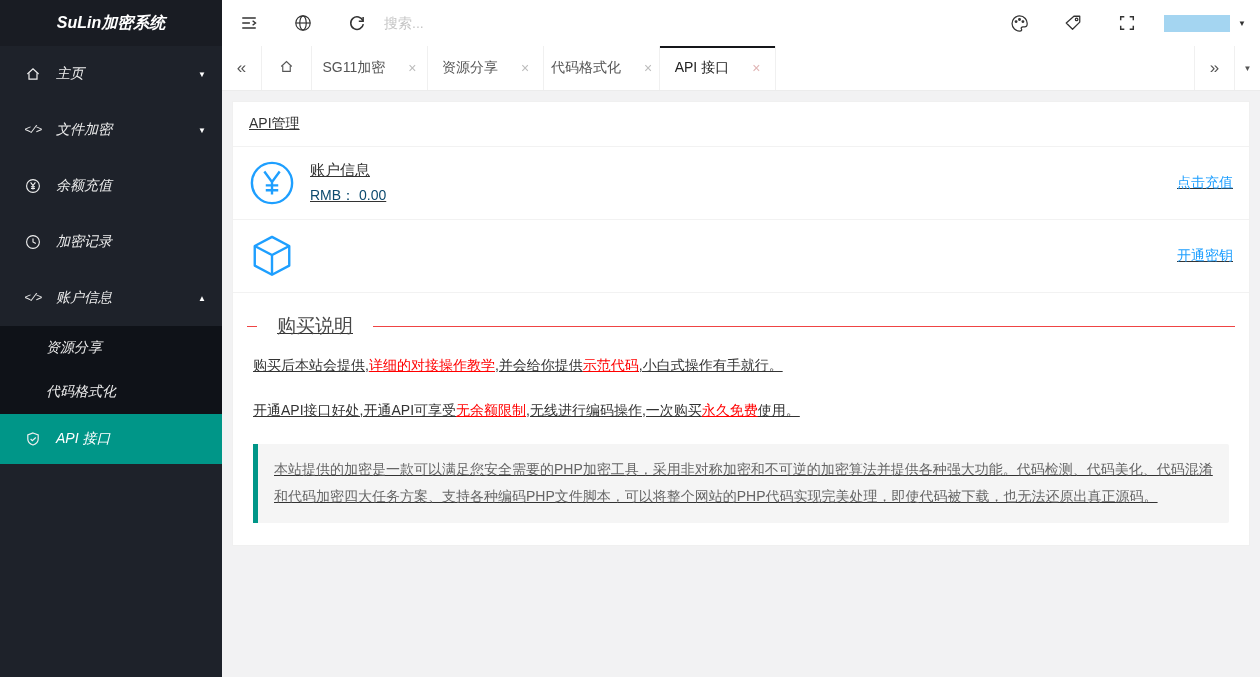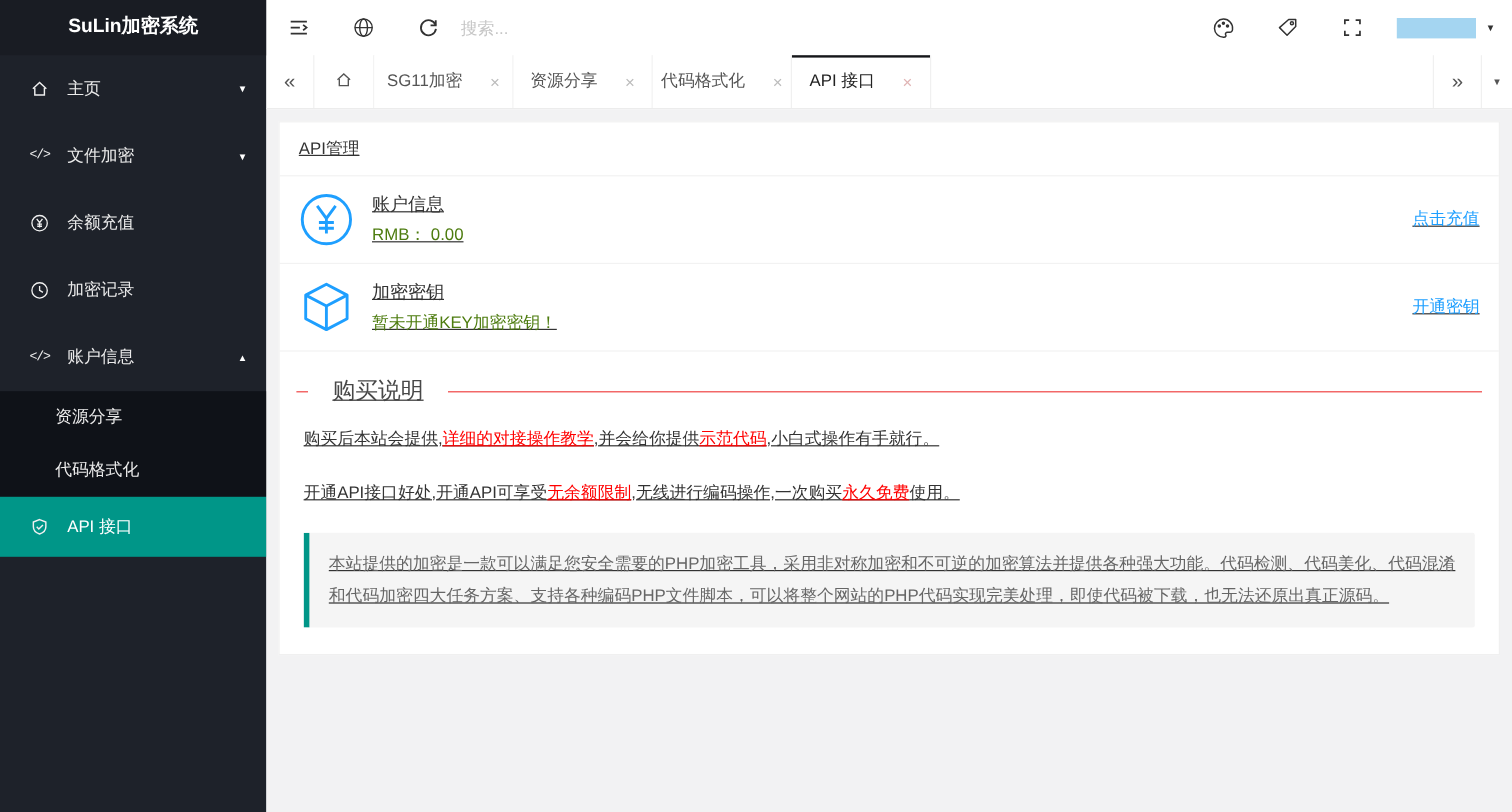--- a/index.html
+++ b/index.html
@@ -1,21 +1,21 @@
 <!DOCTYPE html>
 <html><head>
 <meta charset="utf-8">
 <style>
   * { margin:0; padding:0; box-sizing:border-box; }
   html,body { width:1260px; height:677px; }
   body { font-family:"Liberation Sans","DejaVu Sans",sans-serif; font-size:14px; color:#333; background:#fff; overflow:hidden; }
   .app { display:flex; width:1260px; height:677px; }
 
   
-  .sidebar { width:222px; flex-shrink:0; background:#1e222a; display:flex; flex-direction:column; }
+  .sidebar { width:222px; flex-shrink:0; background:#1e222a; display:flex; flex-direction:column;font-style:italic; }
   .logo { height:46px; line-height:46px; text-align:center; color:#fff; font-size:16px; font-weight:600; background:#191c23; }
   .menu-item { height:56px; display:flex; align-items:center; padding:0 16px 0 22px; color:#ececec; cursor:pointer; font-size:14px; }
   .menu-item .mi-icon { width:22px; margin-right:12px; display:inline-flex; justify-content:center; align-items:center; color:#f0f0f0; }
   .code-glyph { font-size:11px; letter-spacing:-1px; font-family:"Liberation Mono","DejaVu Sans Mono",monospace; }
   .menu-item .caret { margin-left:auto; font-size:8px; color:#fff; }
   .submenu { background:#0f1218; }
   .submenu .menu-item { height:44px; padding-left:46px; }
   .menu-item.active { background:#009688; height:50px; color:#fff; }
 
   
@@ -44,21 +44,21 @@
   .tabbar-right .tab-scroll { border-right:none; border-left:1px solid #f0f0f0; }
   .tabbar-right .menu-drop { font-size:8px; width:26px; }
 
   
   .content { flex:1; background:#f2f2f3; padding:10px; overflow:auto; }
   .card { background:#fff; border:1px solid #f0f0f0; padding-bottom:22px;text-decoration:underline; }
   .card-header { padding:13px 16px; border-bottom:1px solid #f2f2f2; font-size:14px; color:#333; }
   .info-row { display:flex; align-items:center; padding:13px 16px; border-bottom:1px solid #f2f2f2;justify-content:flex-end; }
   .info-icon { width:46px; height:46px; margin-right:15px; flex-shrink:0; }
   .info-texts .t { font-size:15px; color:#333; margin-bottom:7px; }
-  .info-texts .s { font-size:14px; color:#4d7c0f; }
+  .info-texts .s { font-size:14px; color:#0c4a6e; }
   .info-action { margin-left:auto; color:#1E9FFF; font-size:14px; cursor:pointer; text-decoration:none; }
 
   fieldset.field { border:none; border-top:1px solid #ef4444; margin:20px 14px 0; padding:0 4px; }
   fieldset.field legend { font-size:19px; color:#484848; padding:0 20px; margin-left:6px; }
   .desc { margin:14px 0 0; padding:0 2px; font-size:14px; color:#333; line-height:1.75; }
   .desc + .desc { margin-top:20px; }
   .red { color:#f00; text-decoration:underline; }
   .quote { margin:22px 2px 0; background:#f5f5f5; border-left:5px solid #009688; border-radius:0 2px 2px 0; padding:12px 16px; color:#666; font-size:14px; line-height:1.95; }
 </style>
 </head>
@@ -241,24 +241,20 @@
         </div>
 
         <div class="info-row">
           <span class="info-icon">
             <svg width="46" height="46" viewBox="0 0 48 48" fill="none" stroke="#1E9FFF" stroke-width="2.5" stroke-linejoin="round">
                 <path d="M24 4 L42 13.5 V34 L24 43.5 L6 34 V13.5 Z"></path>
                 <path d="M6 13.5 L24 23 L42 13.5"></path>
                 <path d="M24 23 V43.5"></path>
               </svg>
           </span>
-          <div class="info-texts">
-            <div class="t">加密密钥</div>
-            <div class="s">暂未开通KEY加密密钥！</div>
-          </div>
           <a class="info-action">开通密钥</a>
         </div>
 
         <fieldset class="field">
           <legend>购买说明</legend>
 
           <p class="desc"><span>购买后本站会提供,</span><span class="red">详细的对接操作教学</span><span>,并会给你提供</span><span class="red">示范代码</span><span>,小白式操作有手就行。</span></p>
 
           <p class="desc"><span>开通API接口好处,开通API可享受</span><span class="red">无余额限制</span><span>,无线进行编码操作,一次购买</span><span class="red">永久免费</span><span>使用。</span></p>
 

